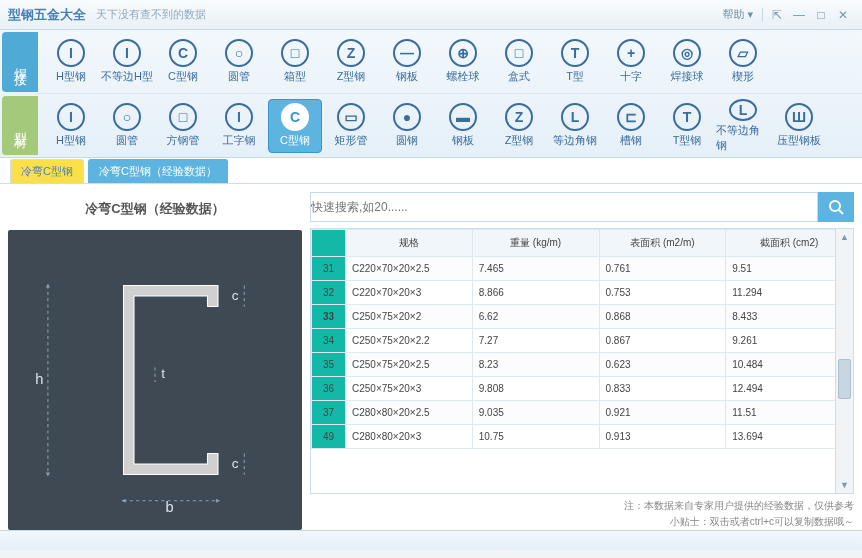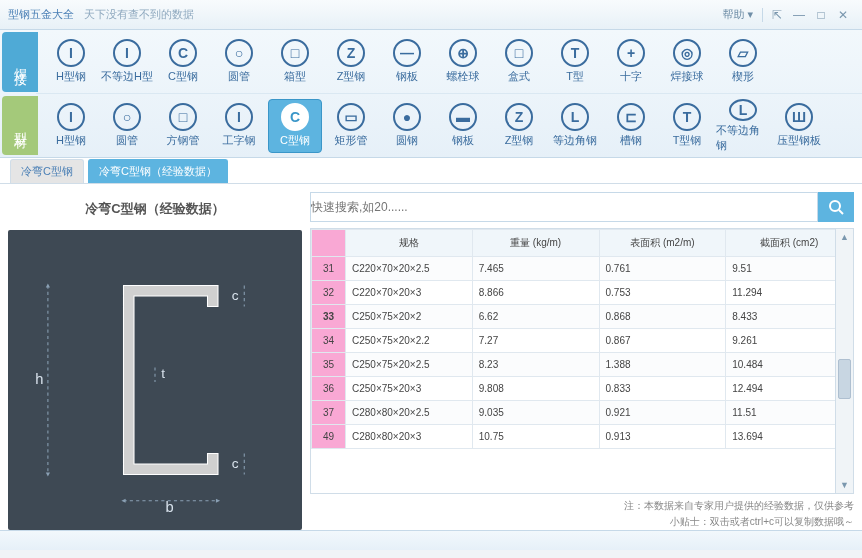--- a/index.html
+++ b/index.html
@@ -1,57 +1,57 @@
 <!DOCTYPE html>
 <html><head>
 <meta charset="utf-8">
 <style>
 * { margin: 0; padding: 0; box-sizing: border-box; font-family: "Microsoft YaHei", Arial, sans-serif; }
 body { width: 862px; height: 558px; overflow: hidden; background: #f0f4f7; }
 
 .titlebar { height: 30px; background: linear-gradient(#f8fbfd, #e8f1f7); display: flex; align-items: center; padding: 0 8px; border-bottom: 1px solid #c6d9e8; }
-.app-title { color: #4a7fb5; font-weight: normal; font-size: 11px; margin-right: 10px; }
+.app-title { color: #4a7fb5; font-weight: bold; font-size: 13px; margin-right: 10px; }
 .app-sub { color: #8fa9bf; font-size: 11px; flex: 1; }
 .help { color: #6f8ea7; font-size: 11px; margin-right: 6px; cursor: pointer; }
 .win-btn { width: 22px; height: 18px; display: inline-flex; align-items: center; justify-content: center; color: #7a97ae; cursor: pointer; font-size: 12px; }
 .sep { width: 1px; height: 14px; background: #c6d9e8; margin: 0 3px; }
 
 .ribbon { height: 128px; background: linear-gradient(#f2f8fc, #e6f0f8); border-bottom: 1px solid #c6d9e8; display: flex; }
 .side-tabs { width: 36px; display: flex; flex-direction: column; }
 .side-tab { width: 36px; height: 60px; display: flex; align-items: center; justify-content: center; writing-mode: vertical-rl; letter-spacing: 4px; font-size: 13px; border-radius: 4px 0 0 4px; margin: 2px 0 2px 2px; cursor: pointer; color: #fff; }
 .side-tab.welding { background: #4faad6; }
 .side-tab.material { background: #a4c97a; }
 .ribbon-rows { flex: 1; display: flex; flex-direction: column; }
 .ribbon-row { flex: 1; display: flex; align-items: center; padding: 4px 8px; gap: 2px; overflow: hidden; }
 .ribbon-row + .ribbon-row { border-top: 1px solid #dae8f2; }
 
 .tool { width: 54px; height: 54px; display: flex; flex-direction: column; align-items: center; justify-content: center; border-radius: 4px; cursor: pointer; color: #3a6c9e; font-size: 11px; gap: 2px; }
 .tool.active { background: #5db4e0; color: #fff; border: 1px solid #3a96c8; }
 .tool-icon { width: 28px; height: 28px; border: 2px solid currentColor; border-radius: 50%; display: flex; align-items: center; justify-content: center; font-size: 14px; font-weight: bold; }
 .tool.active .tool-icon { background: #fff; color: #3a96c8; border-color: #fff; }
 
 .tabs { height: 26px; background: #fff; border-bottom: 1px solid #d0dde8; display: flex; align-items: flex-end; padding: 0 10px; gap: 4px; }
-.tab { padding: 4px 10px; font-size: 11px; border: 1px solid #d0dde8; border-bottom: none; border-radius: 3px 3px 0 0; background: #e5e5e5; color: #4a7fb5; cursor: pointer; }
+.tab { padding: 4px 10px; font-size: 11px; border: 1px solid #d0dde8; border-bottom: none; border-radius: 3px 3px 0 0; background: #fde047; color: #4a7fb5; cursor: pointer; }
 .tab.active { background: #5db4e0; color: #fff; border-color: #5db4e0; }
 
 .content { height: 346px; background: #fff; display: flex; padding: 8px 0 0 0; }
 .left-pane { width: 310px; padding: 0 8px; display: flex; flex-direction: column; }
 .left-title { text-align: center; color: #555; font-size: 13px; font-weight: bold; padding: 8px 0 12px; }
 .diagram { flex: 1; background: #3e4954; border-radius: 2px; position: relative; }
 
 .right-pane { flex: 1; display: flex; flex-direction: column; padding-right: 8px; }
 .search-row { display: flex; margin-bottom: 6px; }
 .search-input { flex: 1; height: 30px; border: 1px solid #c6d9e8; padding: 0 0; font-size: 12px; outline: none; }
 .search-btn { width: 36px; height: 30px; background: #5db4e0; border: none; display: flex; align-items: center; justify-content: center; cursor: pointer; color: #fff; }
 
 .table-wrap { flex: 1; border: 1px solid #d0dde8; overflow: hidden; position: relative; }
 table { width: 100%; border-collapse: collapse; font-size: 10px; table-layout: fixed; }
 th, td { border: 1px solid #e0e8ef; padding: 6px 6px; text-align: left; color: #444; white-space: nowrap; overflow: hidden; }
 th { background: #f0f6fa; font-weight: normal; text-align: center; }
-th:first-child, td:first-child { width: 34px; text-align: center; background: #f9a8d4; }
+th:first-child, td:first-child { width: 34px; text-align: center; background: #14b8a6; }
 tbody tr:nth-child(odd) td:not(:first-child) { background: #fbfcfd; }
 tr.selected td:first-child { font-weight: bold; }
 tr.selected td:nth-child(2) { background: #cfe6f5; margin-top: 16px; }
 .vscroll { position: absolute; right: 0; top: 0; bottom: 0; width: 18px; background: #f0f4f7; border-left: 1px solid #d0dde8; }
 .vscroll .thumb { position: absolute; left: 2px; right: 2px; top: 130px; height: 40px; background: #c8d6e2; border: 1px solid #aebfd0; border-radius: 2px; }
 .vscroll .arrow { position: absolute; left: 0; right: 0; height: 16px; display: flex; align-items: center; justify-content: center; color: #7a97ae; font-size: 9px; cursor: pointer; }
 .vscroll .arrow.up { top: 0; }
 .vscroll .arrow.down { bottom: 0; }
 
 .footnotes { font-size: 10px; color: #888; padding: 4px 0 0 4px; line-height: 1.6; text-align: right; }
@@ -266,21 +266,21 @@
               <td>34</td>
               <td>C250×75×20×2.2</td>
               <td>7.27</td>
               <td>0.867</td>
               <td>9.261</td>
             </tr>
             <tr>
               <td>35</td>
               <td>C250×75×20×2.5</td>
               <td>8.23</td>
-              <td>1.388</td>
+              <td>0.623</td>
               <td>10.484</td>
             </tr>
             <tr>
               <td>36</td>
               <td>C250×75×20×3</td>
               <td>9.808</td>
               <td>0.833</td>
               <td>12.494</td>
             </tr>
             <tr>

